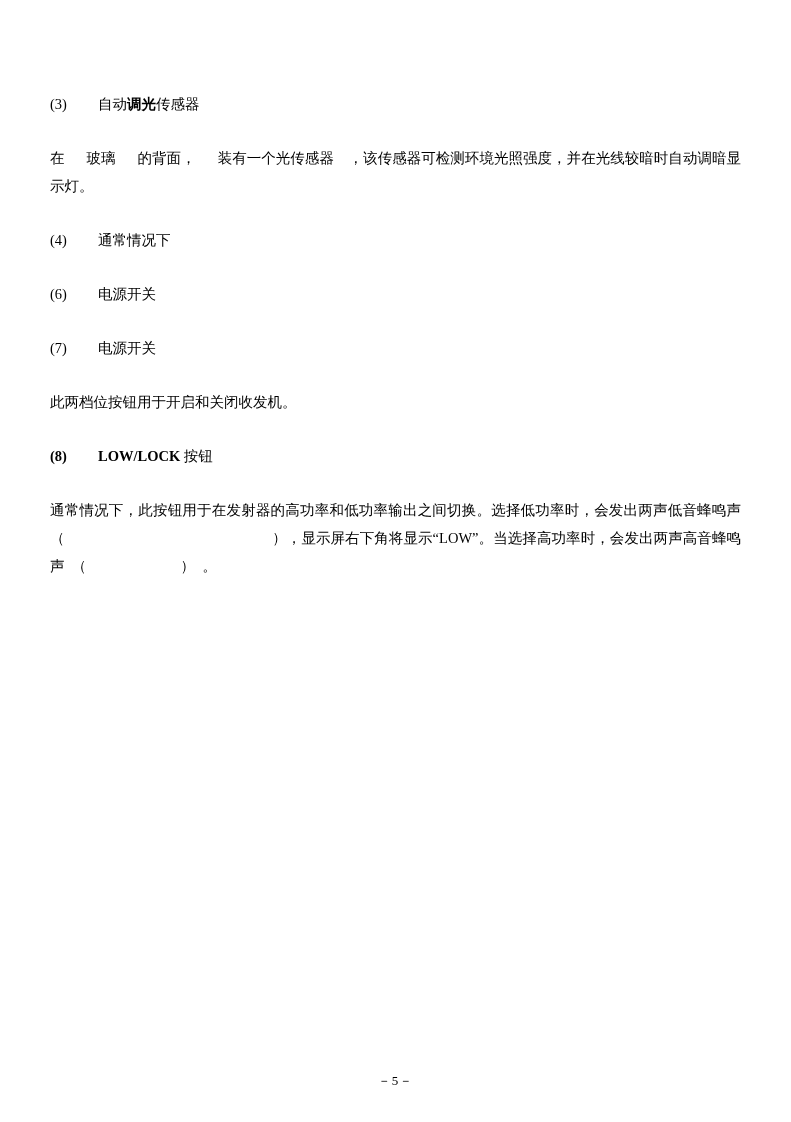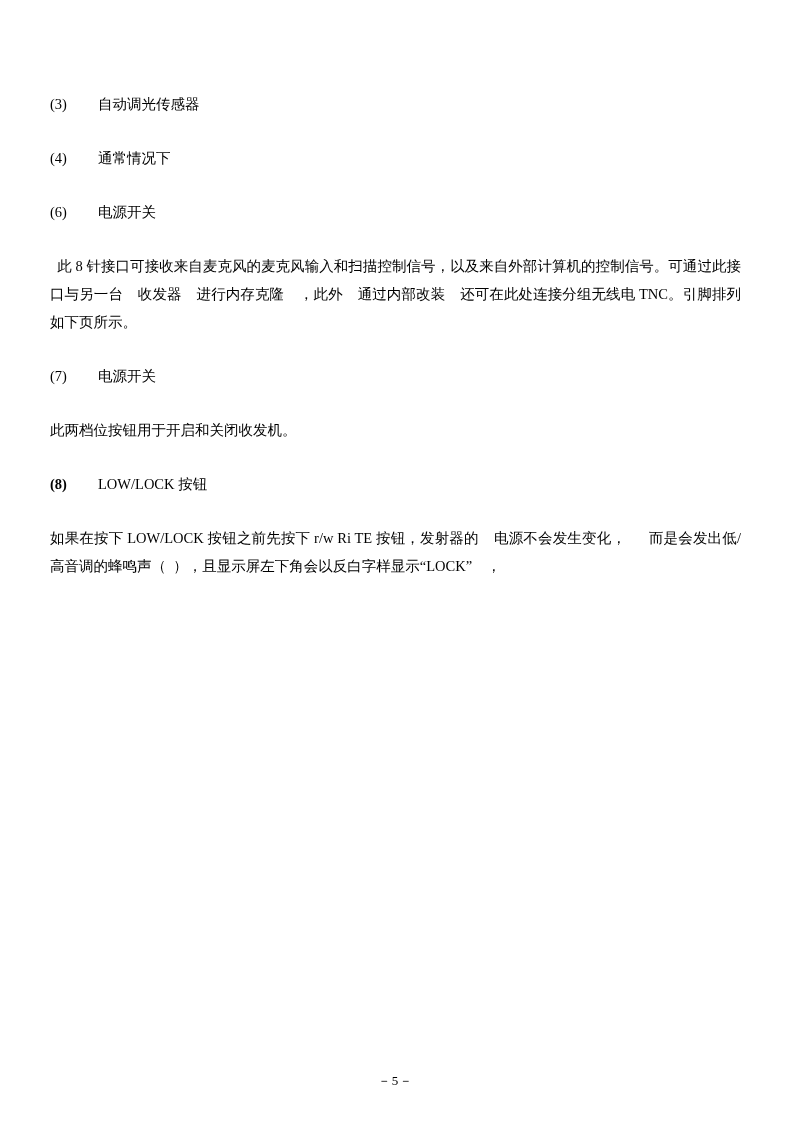--- a/index.html
+++ b/index.html
@@ -33,21 +33,21 @@
   }
   .heading .num {
     display: inline-block;
     width: 48px;
     flex: 0 0 48px;
   }
   .heading.bold-num .num {
     font-weight: bold;
   }
   .bold {
-    font-weight: normal;
+    font-weight: bold;
   }
   p.body {
     margin: 26px 0 0 0;
     line-height: 28px;
     text-align: justify;
     white-space: pre-wrap;
     word-break: break-all;
   }
   .footer {
     position: absolute;
@@ -62,41 +62,41 @@
 </head>
 <body>
 
 <div class="page">
   <div class="content">
 
     <div class="heading">
       <span class="num">(3)</span>
       <span class="title"><span>自动</span><span class="bold">调光</span><span>传感器</span></span>
     </div>
+    <p class="body">在      玻璃      的背面，      装有一个光传感器    ，该传感器可检测环境光照强度，并在光线较暗时自动调暗显示灯。</p>
 
     <div class="heading">
       <span class="num">(4)</span>
       <span class="title">通常情况下</span>
     </div>
 
 
     <div class="heading">
       <span class="num">(6)</span>
       <span class="title">电源开关</span>
     </div>
-    <p class="body">  此 8 针接口可接收来自麦克风的麦克风输入和扫描控制信号，以及来自外部计算机的控制信号。可通过此接口与另一台    收发器    进行内存克隆    ，此外    通过内部改装    还可在此处连接分组无线电 TNC。引脚排列如下页所示。</p>
 
     <div class="heading">
       <span class="num">(7)</span>
       <span class="title">电源开关</span>
     </div>
     <p class="body">此两档位按钮用于开启和关闭收发机。</p>
 
     <div class="heading bold-num">
       <span class="num">(8)</span>
       <span class="title"><span class="bold">LOW/LOCK</span><span> 按钮</span></span>
     </div>
-    <p class="body">如果在按下 LOW/LOCK 按钮之前先按下 r/w Ri TE 按钮，发射器的    电源不会发生变化，      而是会发出低/高音调的蜂鸣声（  ），且显示屏左下角会以反白字样显示“LOCK”    ，</p>
+    <p class="body">通常情况下，此按钮用于在发射器的高功率和低功率输出之间切换。选择低功率时，会发出两声低音蜂鸣声  （                                                        ），显示屏右下角将显示“LOW”。当选择高功率时，会发出两声高音蜂鸣声  （                          ）  。</p>
 
   </div>
 
   <div class="footer">－5－</div>
 </div>
 
 </body></html>

